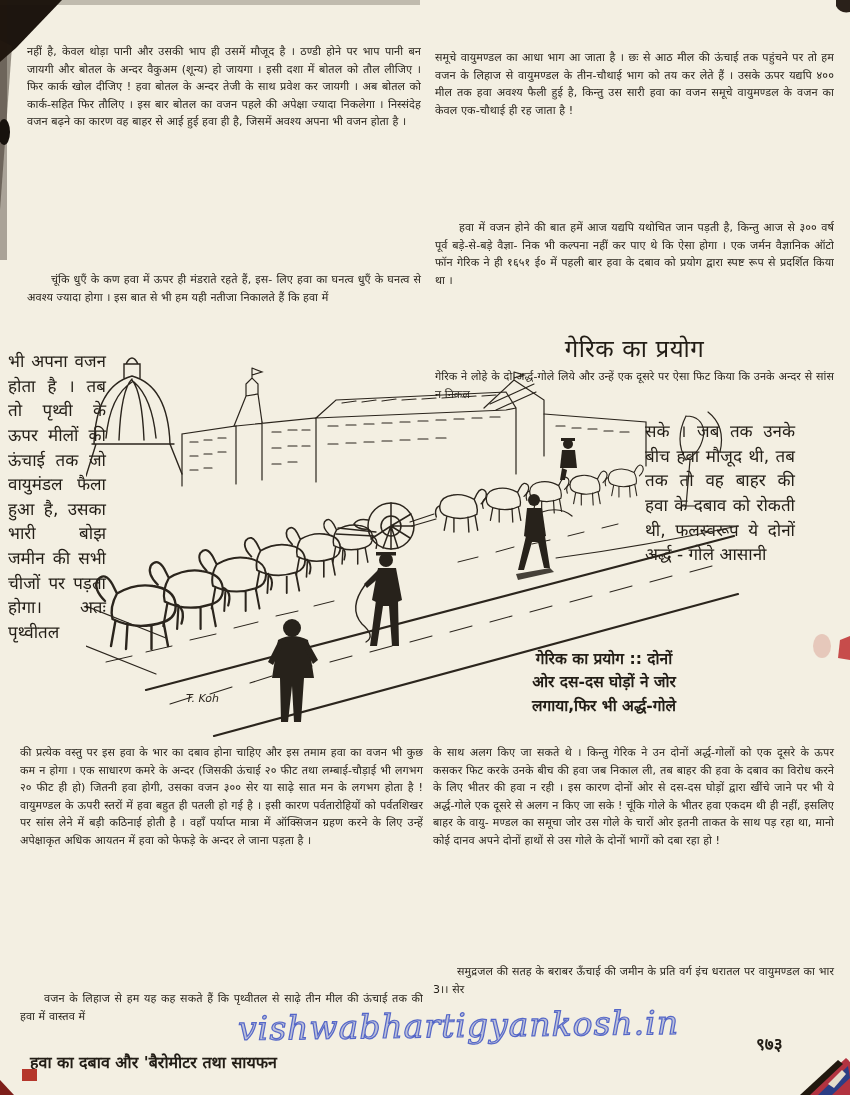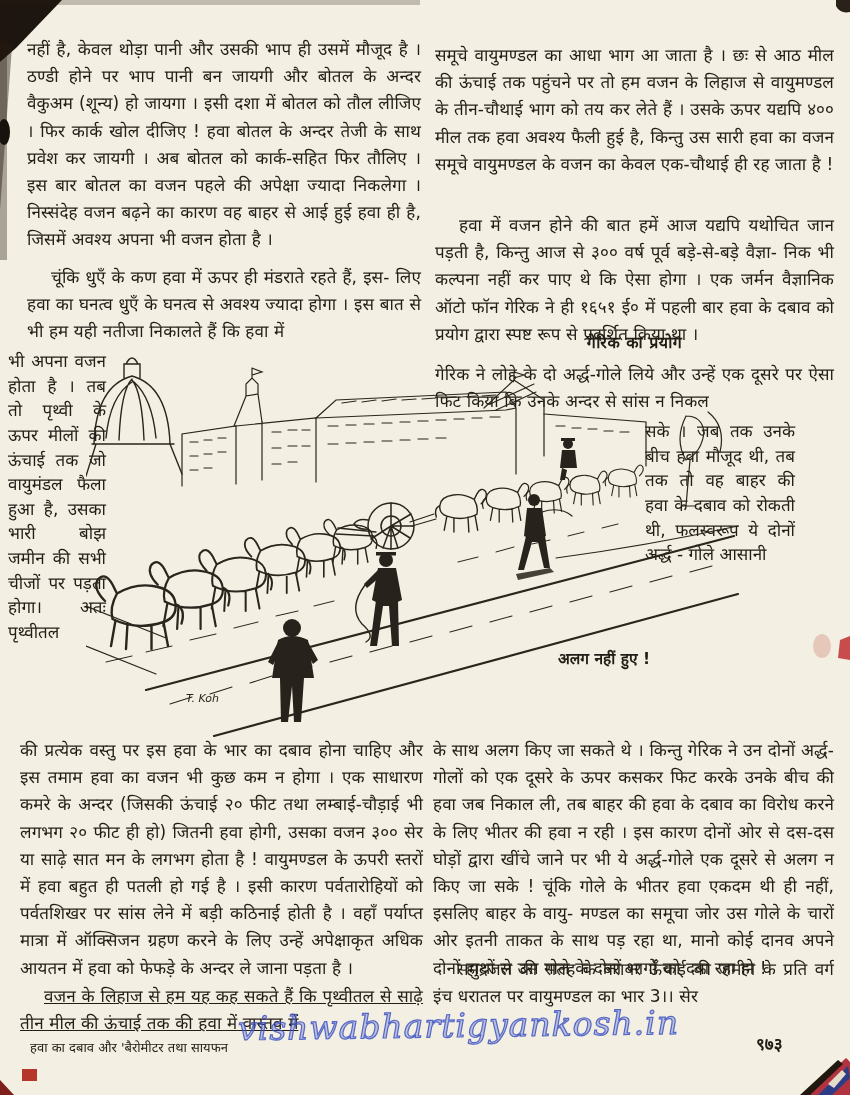--- a/index.html
+++ b/index.html
@@ -4,34 +4,34 @@
 <style>
   html,body{margin:0;padding:0;}
   body{
     width:850px;height:1095px;position:relative;overflow:hidden;
     background:#f3efe2;
     font-family:"DejaVu Sans","Liberation Sans",sans-serif;
     color:#221d16;
   }
   .abs{position:absolute;}
   .para{
-    font-size:17px;line-height:1.6;text-align:justify;
-    font-weight:500;letter-spacing:0.1px;
+    font-size:11px;line-height:1.6;text-align:justify;
+    font-weight:500;letter-spacing:0.1px;margin-top:7px;
   }
   .indent{text-indent:24px;}
   .narrow{
     font-size:17px;line-height:1.45;text-align:justify;font-weight:500;
   }
   .heading{
-    font-size:16px;font-weight:700;text-align:center;letter-spacing:0.5px;
+    font-size:24px;font-weight:400;text-align:center;letter-spacing:0.5px;
   }
   .caption{
     font-size:15.5px;line-height:1.5;font-weight:700;text-align:center;
   }
-  .footerline{font-size:13px;font-weight:400;}
+  .footerline{font-size:16px;font-weight:700;margin-top:13px;}
   .pagenum{font-size:17px;font-weight:700;}
   .watermark{
     font-family:"DejaVu Serif","Liberation Serif",serif;
     font-style:italic;font-size:33px;letter-spacing:1px;white-space:nowrap;
     color:rgba(62,84,196,0.30);
     -webkit-text-stroke:1.2px rgba(62,84,196,0.85);
     transform:rotate(-0.8deg);
   }
   svg{display:block;}
   .ink{stroke:#2b251d;fill:none;stroke-linecap:round;}
@@ -40,21 +40,21 @@
 <body>
 
 <div class="abs para" style="left:27px;top:36px;width:394px;">नहीं है, केवल थोड़ा पानी और उसकी भाप ही उसमें मौजूद है । ठण्डी होने पर भाप पानी बन जायगी और बोतल के अन्दर वैकुअम (शून्य) हो जायगा । इसी दशा में बोतल को तौल लीजिए । फिर कार्क खोल दीजिए ! हवा बोतल के अन्दर तेजी के साथ प्रवेश कर जायगी । अब बोतल को कार्क-सहित फिर तौलिए । इस बार बोतल का वजन पहले की अपेक्षा ज्यादा निकलेगा । निस्संदेह वजन बढ़ने का कारण वह बाहर से आई हुई हवा ही है, जिसमें अवश्य अपना भी वजन होता है ।</div>
 
 <div class="abs para indent" style="left:27px;top:264px;width:394px;">चूंकि धुएँ के कण हवा में ऊपर ही मंडराते रहते हैं, इस- लिए हवा का घनत्व धुएँ के घनत्व से अवश्य ज्यादा होगा । इस बात से भी हम यही नतीजा निकालते हैं कि हवा में</div>
 
 <div class="abs narrow" style="left:8px;top:349px;width:98px;">भी अपना वजन होता है । तब तो पृथ्वी के ऊपर मीलों की ऊंचाई तक जो वायुमंडल फैला हुआ है, उसका भारी बोझ जमीन की सभी चीजों पर पड़ता होगा। अतः पृथ्वीतल</div>
 
 <div class="abs para" style="left:20px;top:737px;width:403px;">की प्रत्येक वस्तु पर इस हवा के भार का दबाव होना चाहिए और इस तमाम हवा का वजन भी कुछ कम न होगा । एक साधारण कमरे के अन्दर (जिसकी ऊंचाई २० फीट तथा लम्बाई-चौड़ाई भी लगभग २० फीट ही हो) जितनी हवा होगी, उसका वजन ३०० सेर या साढ़े सात मन के लगभग होता है ! वायुमण्डल के ऊपरी स्तरों में हवा बहुत ही पतली हो गई है । इसी कारण पर्वतारोहियों को पर्वतशिखर पर सांस लेने में बड़ी कठिनाई होती है । वहाँ पर्याप्त मात्रा में ऑक्सिजन ग्रहण करने के लिए उन्हें अपेक्षाकृत अधिक आयतन में हवा को फेफड़े के अन्दर ले जाना पड़ता है ।</div>
 
-<div class="abs para indent" style="left:20px;top:983px;width:403px;text-decoration:underline;">वजन के लिहाज से हम यह कह सकते हैं कि पृथ्वीतल से साढ़े तीन मील की ऊंचाई तक की हवा में वास्तव में</div>
+<div class="abs para indent" style="left:20px;top:983px;width:403px;">वजन के लिहाज से हम यह कह सकते हैं कि पृथ्वीतल से साढ़े तीन मील की ऊंचाई तक की हवा में वास्तव में</div>
 
 <div class="abs para" style="left:435px;top:42px;width:399px;">समूचे वायुमण्डल का आधा भाग आ जाता है । छः से आठ मील की ऊंचाई तक पहुंचने पर तो हम वजन के लिहाज से वायुमण्डल के तीन-चौथाई भाग को तय कर लेते हैं । उसके ऊपर यद्यपि ४०० मील तक हवा अवश्य फैली हुई है, किन्तु उस सारी हवा का वजन समूचे वायुमण्डल के वजन का केवल एक-चौथाई ही रह जाता है !</div>
 
 <div class="abs para indent" style="left:435px;top:212px;width:399px;">हवा में वजन होने की बात हमें आज यद्यपि यथोचित जान पड़ती है, किन्तु आज से ३०० वर्ष पूर्व बड़े-से-बड़े वैज्ञा- निक भी कल्पना नहीं कर पाए थे कि ऐसा होगा । एक जर्मन वैज्ञानिक ऑटो फॉन गेरिक ने ही १६५१ ई० में पहली बार हवा के दबाव को प्रयोग द्वारा स्पष्ट रूप से प्रदर्शित किया था ।</div>
 
 <div class="abs heading" style="left:435px;top:331px;width:399px;">गेरिक का प्रयोग</div>
 
 <div class="abs para" style="left:435px;top:361px;width:399px;">गेरिक ने लोहे के दो अर्द्ध-गोले लिये और उन्हें एक दूसरे पर ऐसा फिट किया कि उनके अन्दर से सांस न निकल</div>
 
 <div class="abs narrow" style="left:645px;top:419px;width:150px;">सके । जब तक उनके बीच हवा मौजूद थी, तब तक तो वह बाहर की हवा के दबाव को रोकती थी, फलस्वरूप ये दोनों अर्द्ध - गोले आसानी</div>
@@ -167,21 +167,23 @@
   <g class="ink" stroke-width="1.2">
     <path d="M600,60 Q588,84 600,104 Q616,96 618,76 Q616,60 600,60 M604,104 L600,150 M596,150 L610,150"></path>
     <path d="M622,56 Q640,70 634,96"></path>
   </g>
 
   <text x="100" y="346" font-size="11" font-style="italic" fill="#2b251d">T. Koh</text>
 </svg>
 </div>
 
 <div class="abs caption" style="left:500px;top:648px;width:208px;">
-  <div>अलग नहीं हुए !</div>
+  <div>गेरिक का प्रयोग :: दोनों</div>
+  <div>ओर दस-दस घोड़ों ने जोर</div>
+  <div>लगाया,फिर भी अर्द्ध-गोले</div>
 </div>
 
 <div class="abs footerline" style="left:30px;top:1038px;">हवा का दबाव और 'बैरोमीटर तथा सायफन</div>
 
 <div class="abs pagenum" style="left:716px;top:1032px;margin-left:40px;">९७३</div>
 
 <div class="abs watermark" style="left:238px;top:1006px;">vishwabhartigyankosh.in</div>
 
 <div class="abs" style="left:0;top:0;width:850px;height:1095px;pointer-events:none;">
 <svg width="850" height="1095" viewBox="0 0 850 1095">

